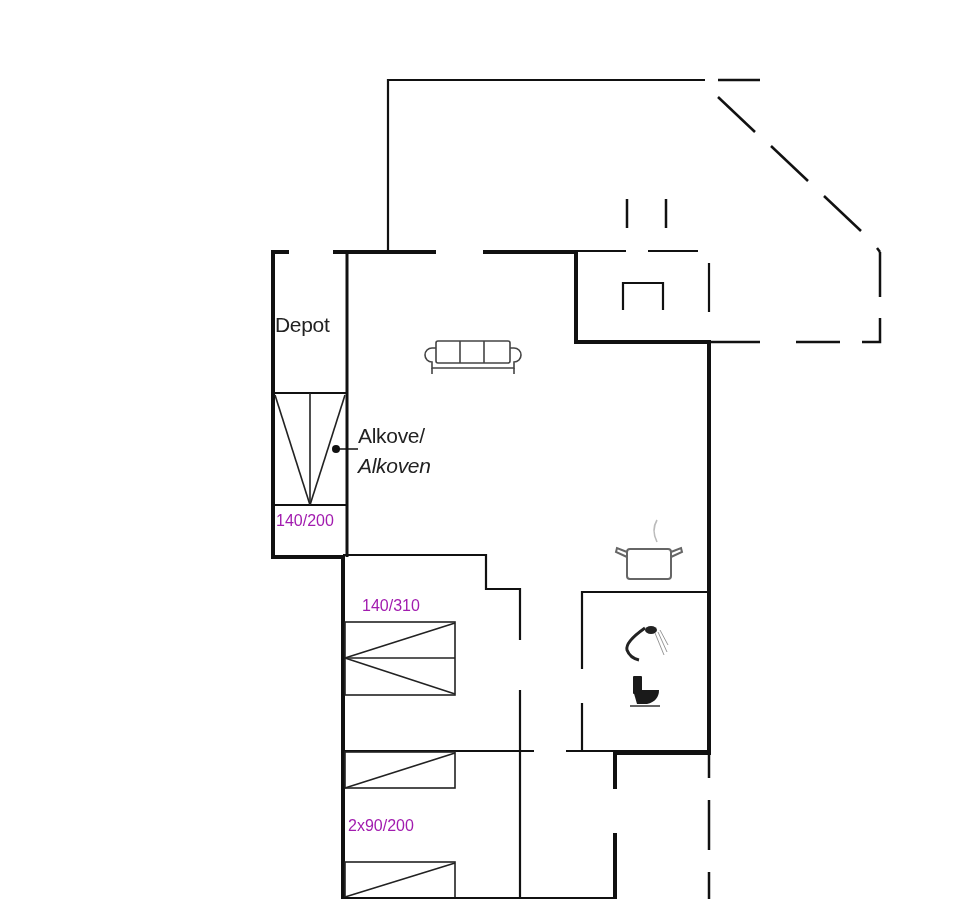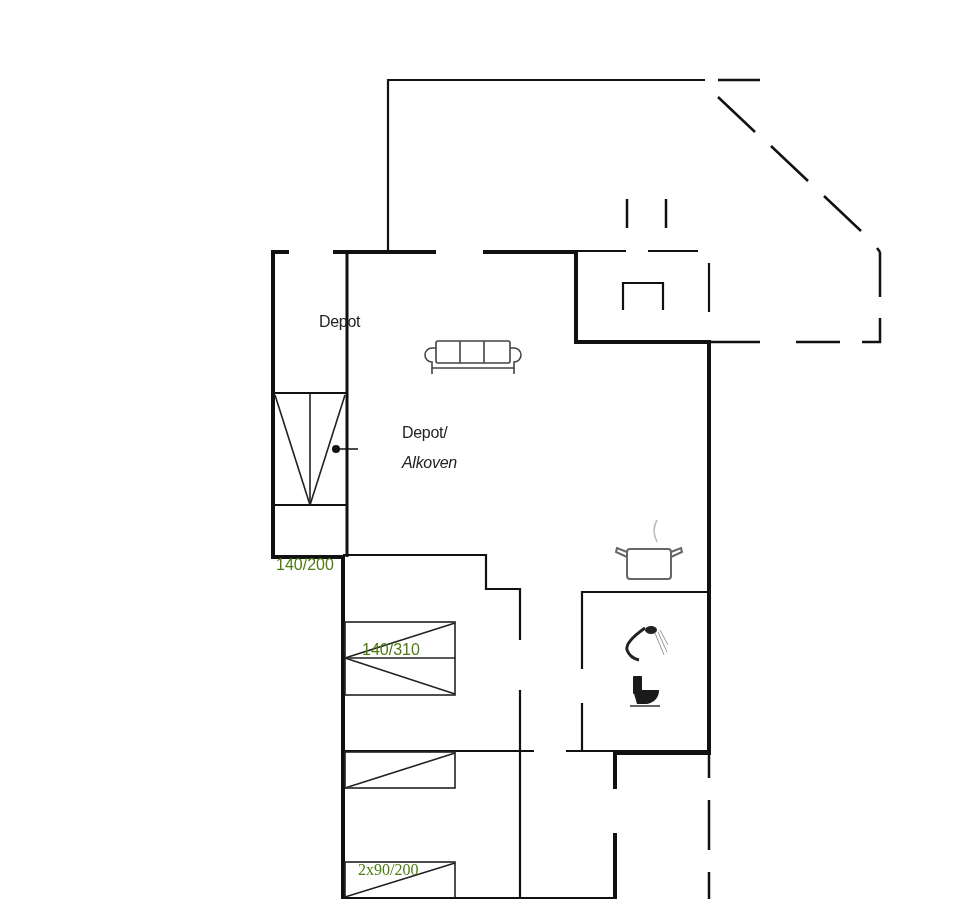--- a/index.html
+++ b/index.html
@@ -5,22 +5,22 @@
     html, body { margin: 0; padding: 0; background: #ffffff; }
     body { width: 960px; height: 899px; overflow: hidden; position: relative; font-family: "Liberation Sans", sans-serif; }
     svg.plan { position: absolute; left: 0; top: 0; }
     .wall-thick { stroke: #111; stroke-width: 4; fill: none; stroke-linecap: square; }
     .wall-mid { stroke: #111; stroke-width: 3; fill: none; }
     .wall-thin { stroke: #111; stroke-width: 2.2; fill: none; }
     .dash { stroke: #111; stroke-width: 2.5; fill: none; }
     .bed { stroke: #222; stroke-width: 1.6; fill: none; }
     .icon-grey { stroke: #666; stroke-width: 2; fill: #fff; }
     .label { position: absolute; color: #222; white-space: nowrap; line-height: 1.15; }
-    .lbl-room { font-size: 16px; letter-spacing: -0.3px; margin-left: 44px; }
-    .lbl-size { font-size: 16px; color: #4d7c0f; margin-top: 44px; }
+    .lbl-room { font-size: 21px; letter-spacing: -0.3px; }
+    .lbl-size { font-size: 16px; color: #a21caf; }
   </style>
 </head>
 <body>
 
 <svg class="plan" width="960" height="899" viewBox="0 0 960 899">
 
   <g>
     <polyline class="wall-thin" points="388,250 388,80 705,80"></polyline>
     <line class="dash" x1="718" y1="80" x2="760" y2="80"></line>
     <line class="dash" x1="718" y1="97" x2="755" y2="132"></line>
@@ -118,17 +118,17 @@
   </g>
 
   <g fill="#1a1a1a">
     <rect x="633" y="676" width="9" height="18" rx="1"></rect>
     <path d="M633,690 h26 q0,11 -12,14 h-10 z"></path>
     <rect x="630" y="705" width="30" height="2" fill="#666"></rect>
   </g>
 </svg>
 
 <div class="label lbl-room" style="left:275px; top:313px;">Depot</div>
-<div class="label lbl-room" style="left:358px; top:424px;">Depot/</div>
+<div class="label lbl-room" style="left:358px; top:424px;">Alkove/</div>
 <div class="label lbl-room" style="left:358px; top:454px;font-style:italic;">Alkoven</div>
 <div class="label lbl-size" style="left:276px; top:512px;">140/200</div>
 <div class="label lbl-size" style="left:362px; top:597px;">140/310</div>
-<div class="label lbl-size" style="left:358px; top:817px;font-family:Liberation Serif, serif;">2x90/200</div>
+<div class="label lbl-size" style="left:348px; top:817px;">2x90/200</div>
 
 </body></html>

